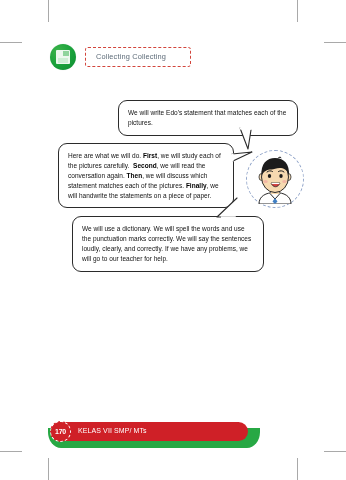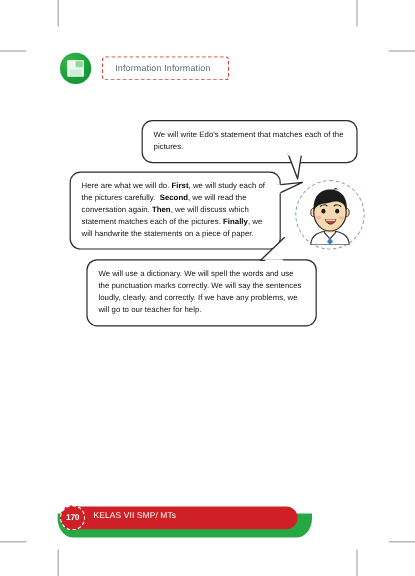--- a/index.html
+++ b/index.html
@@ -196,21 +196,21 @@
 <div class="crop v" style="left:48px;  bottom:0;"></div>
 <div class="crop h" style="left:0;   bottom:28px;"></div>
 <div class="crop v" style="left:297px; bottom:0;"></div>
 <div class="crop h" style="right:0;  bottom:28px;"></div>
 
 <div class="section-head">
   <div class="sec-icon">
     <div class="doc"></div>
   </div>
   <div class="sec-label-box">
-    <div class="sec-label">Information Information</div>
+    <div class="sec-label">Collecting Collecting</div>
   </div>
 </div>
 
 <div class="bubble" id="bubble-1">
   <p>We will write Edo's statement that matches each of the pictures.</p>
 </div>
 <svg class="tail" style="left:238px; top:128px;" width="24" height="22" viewBox="0 0 24 22">
   <path d="M2,0 L10,21 L13,2" fill="#ffffff" stroke="#2b2b2b" stroke-width="1.1" stroke-linejoin="round" stroke-linecap="round"></path>
   <path d="M1.5,0.5 L13.5,0.5" stroke="#ffffff" stroke-width="2.2"></path>
 </svg>

